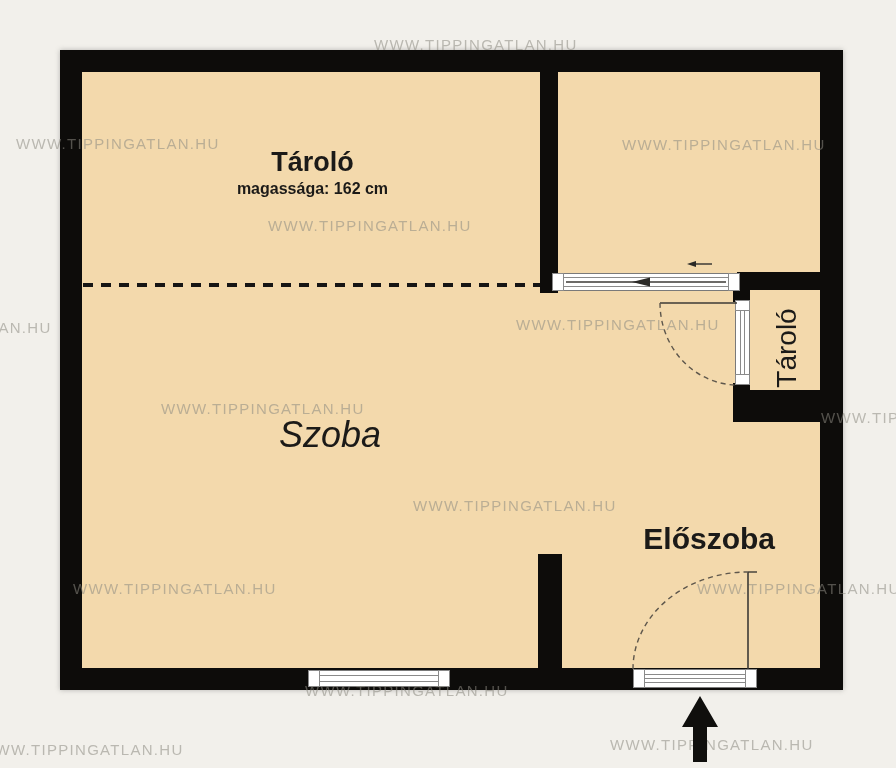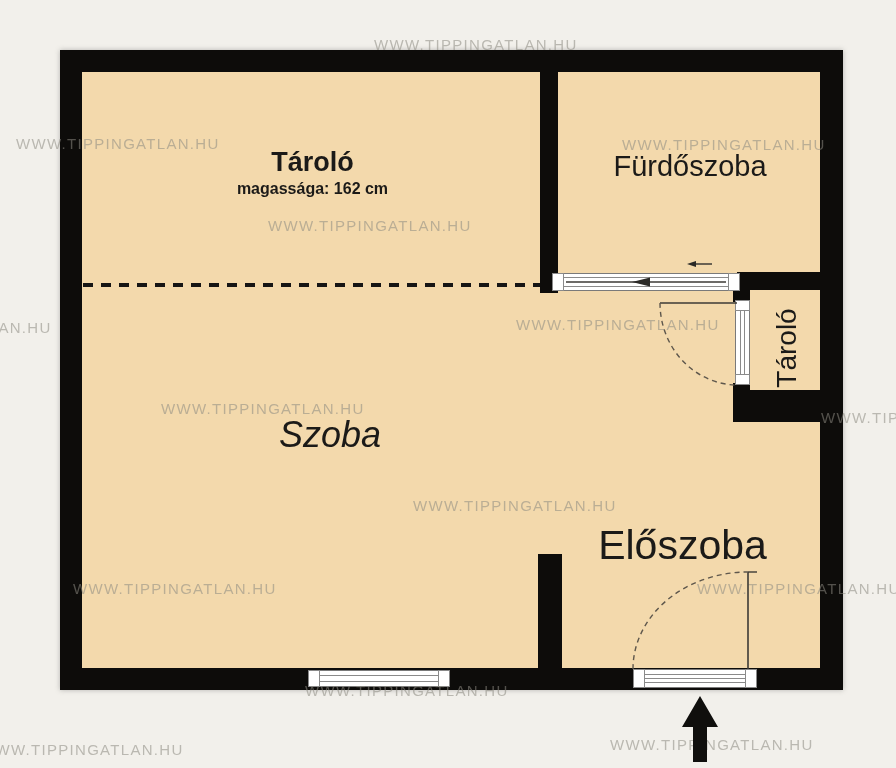--- a/index.html
+++ b/index.html
@@ -30,21 +30,21 @@
   .h-line{position:absolute;left:0;right:0;height:1px;background:#8a8a8a;}
   .v-line{position:absolute;top:0;bottom:0;width:1px;background:#8a8a8a;}
   .post-h{position:absolute;top:-1px;bottom:-1px;width:10px;background:#fff;border:1px solid #8a8a8a;}
   .post-v{position:absolute;left:-1px;right:-1px;height:9px;background:#fff;border:1px solid #8a8a8a;}
   
   .room-label{color:#1b1a18;text-align:center;white-space:nowrap;}
   .galeria-name{font-size:27px;font-weight:700;line-height:28px;}
   .galeria-sub{font-size:16px;font-weight:700;line-height:26px;}
   .furdoszoba-name{font-size:29px;font-weight:500;}
   .szoba-name{font-size:36px;font-weight:400;font-style:italic;}
-  .eloszoba-name{font-size:41px;font-weight:400;}
+  .eloszoba-name{font-size:30px;font-weight:700;text-align:right;}
   .tarolo-name{font-size:28px;font-weight:400;transform:rotate(-90deg);}
   
   .wm{
     position:absolute;color:var(--wm);opacity:.55;font-size:15px;
     letter-spacing:1.3px;white-space:nowrap;font-weight:400;
   }
   svg{position:absolute;left:0;top:0;pointer-events:none;}
 </style>
 </head>
 <body>
@@ -124,21 +124,20 @@
     <polygon points="687,264 696,261 696,267" fill="#2b2a27"></polygon>
 
     <polygon points="700,696 682,727 693,727 693,762 707,762 707,727 718,727" fill="#100f0d"></polygon>
   </svg>
 
   <div class="abs room-label" style="left:140px;top:148px;width:345px;">
     <div class="galeria-name">Tároló</div>
     <div class="galeria-sub">magassága: 162 cm</div>
   </div>
 
-  <div class="abs room-label furdoszoba-name" style="left:575px;top:150px;width:230px;">Fürdőszoba</div>
 
   <div class="abs room-label szoba-name" style="left:225px;top:414px;width:210px;">Szoba</div>
 
   <div class="abs room-label eloszoba-name" style="left:590px;top:522px;width:185px;">Előszoba</div>
 
   <div class="abs room-label tarolo-name" style="left:727px;top:332px;width:120px;height:32px;line-height:32px;">Tároló</div>
 
 </div>
 
 </body></html>

